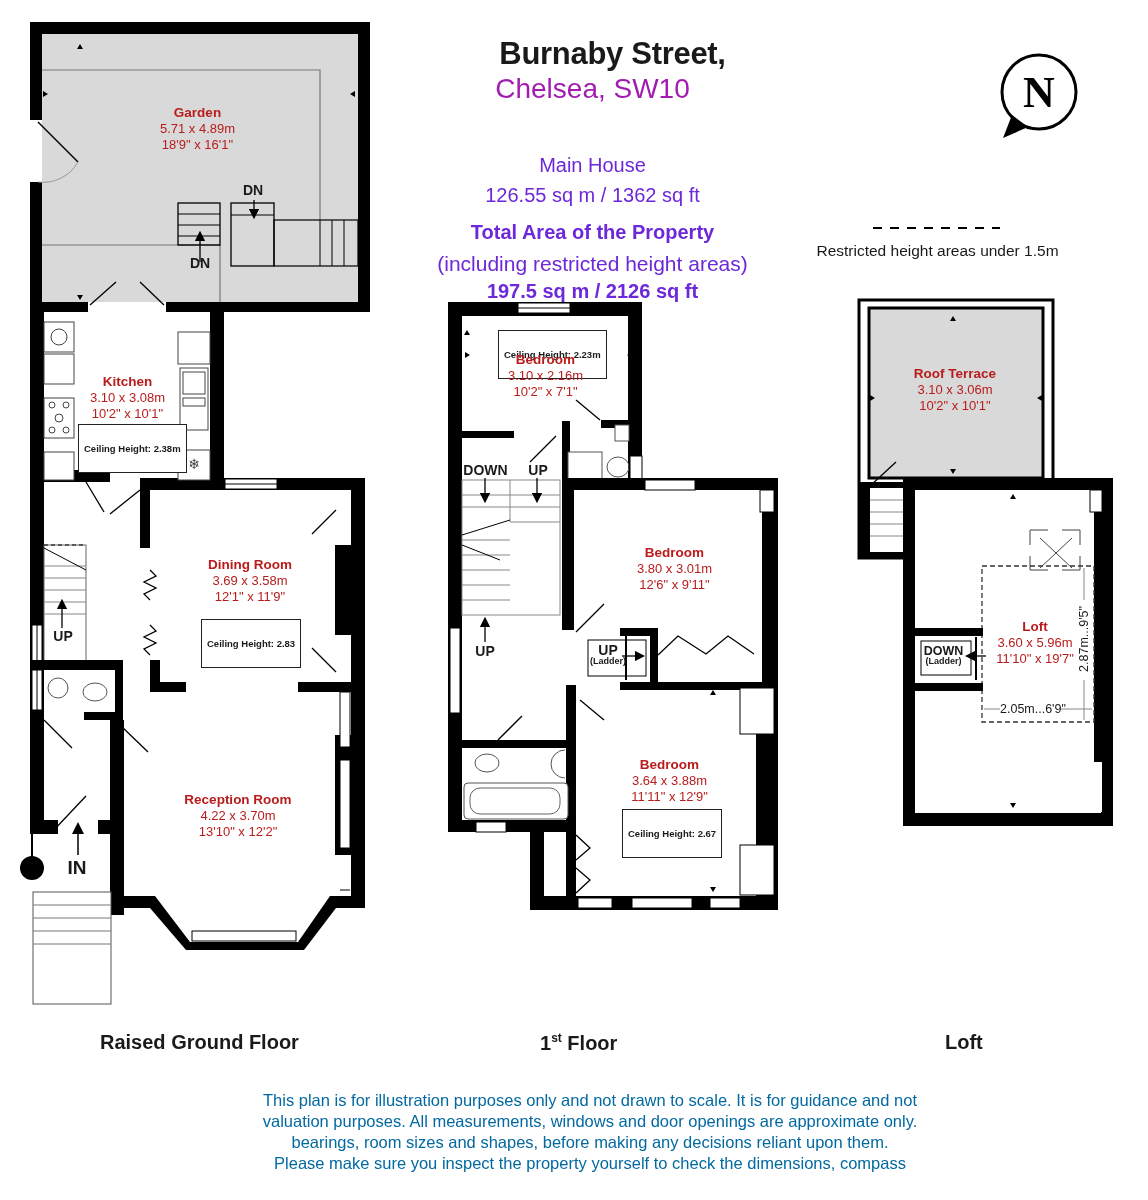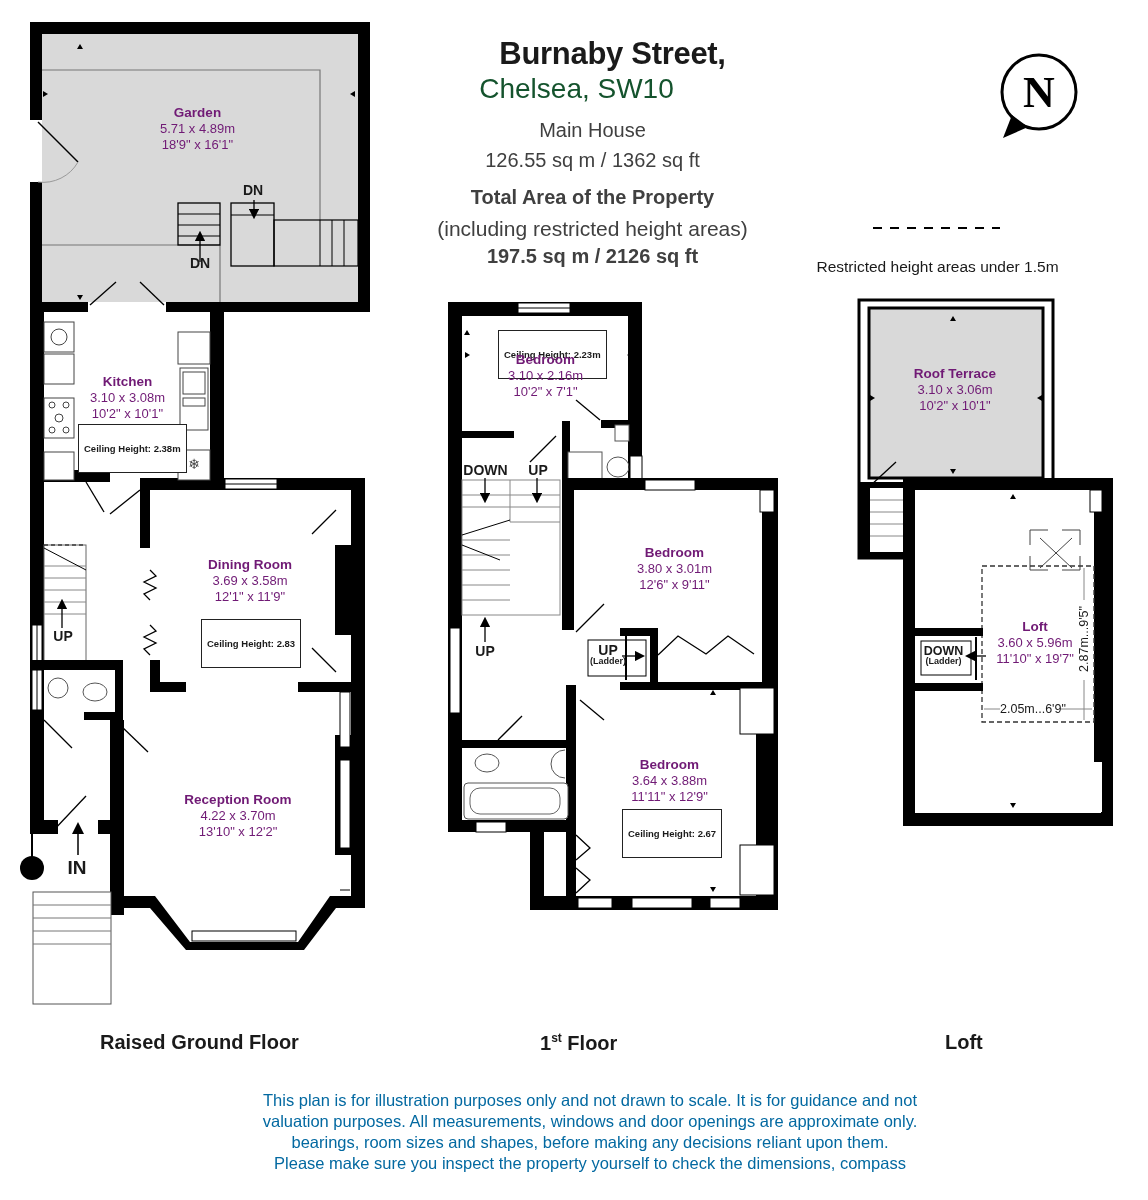--- a/index.html
+++ b/index.html
@@ -1,25 +1,25 @@
 <!DOCTYPE html>
 <html><head>
 <meta charset="utf-8">
 <style>
   html, body { margin: 0; padding: 0; background: #ffffff; }
   body { width: 1148px; height: 1200px; position: relative; overflow: hidden;
          font-family: "Liberation Sans", sans-serif; color: #1a1a1a; }
   .abs { position: absolute; }
   svg.plan { position: absolute; left: 0; top: 0; }
   .title1 { left: 460px; top: 36px; width: 305px; text-align: center; font-size: 31px; font-weight: bold; letter-spacing: -0.3px; }
-  .title2 { left: 424px; top: 73px; width: 305px; text-align: center; font-size: 28px; color: #14532d; }
-  .info   { left: 430px; width: 325px; text-align: center; font-size: 20px; color: #404040; }
+  .title2 { left: 440px; top: 73px; width: 305px; text-align: center; font-size: 28px; color: #a21caf; }
+  .info   { left: 430px; width: 325px; text-align: center; font-size: 20px; color: #6d28d9; margin-top: 35px; }
   .info.b { font-weight: bold; }
-  .legend-text { left: 800px; top: 242px; width: 275px; text-align: center; font-size: 15.5px; margin-top: 16px; }
-  .room { text-align: center; font-size: 13px; line-height: 16px; color: #701a75; }
+  .legend-text { left: 800px; top: 242px; width: 275px; text-align: center; font-size: 15.5px; }
+  .room { text-align: center; font-size: 13px; line-height: 16px; color: #b91c1c; }
   .room .name { font-weight: bold; font-size: 13.5px; }
   .ch { border: 1.5px solid #222; background: #fff; font-size: 9.5px; font-weight: bold; padding: 18px 5px; white-space: nowrap; text-align: center; }
   .lbl { font-weight: bold; font-size: 14px; text-align: center; }
   .lbl small { display: block; font-size: 9px; font-weight: bold; margin-top: -2px; }
   .floor { font-weight: bold; font-size: 20px; }
   .floor sup { font-size: 12px; }
   .disclaimer { left: 150px; top: 1090px; width: 880px; text-align: center; font-size: 16.5px; line-height: 21px; color: #0369a1; }
 </style>
 </head>
 <body>

